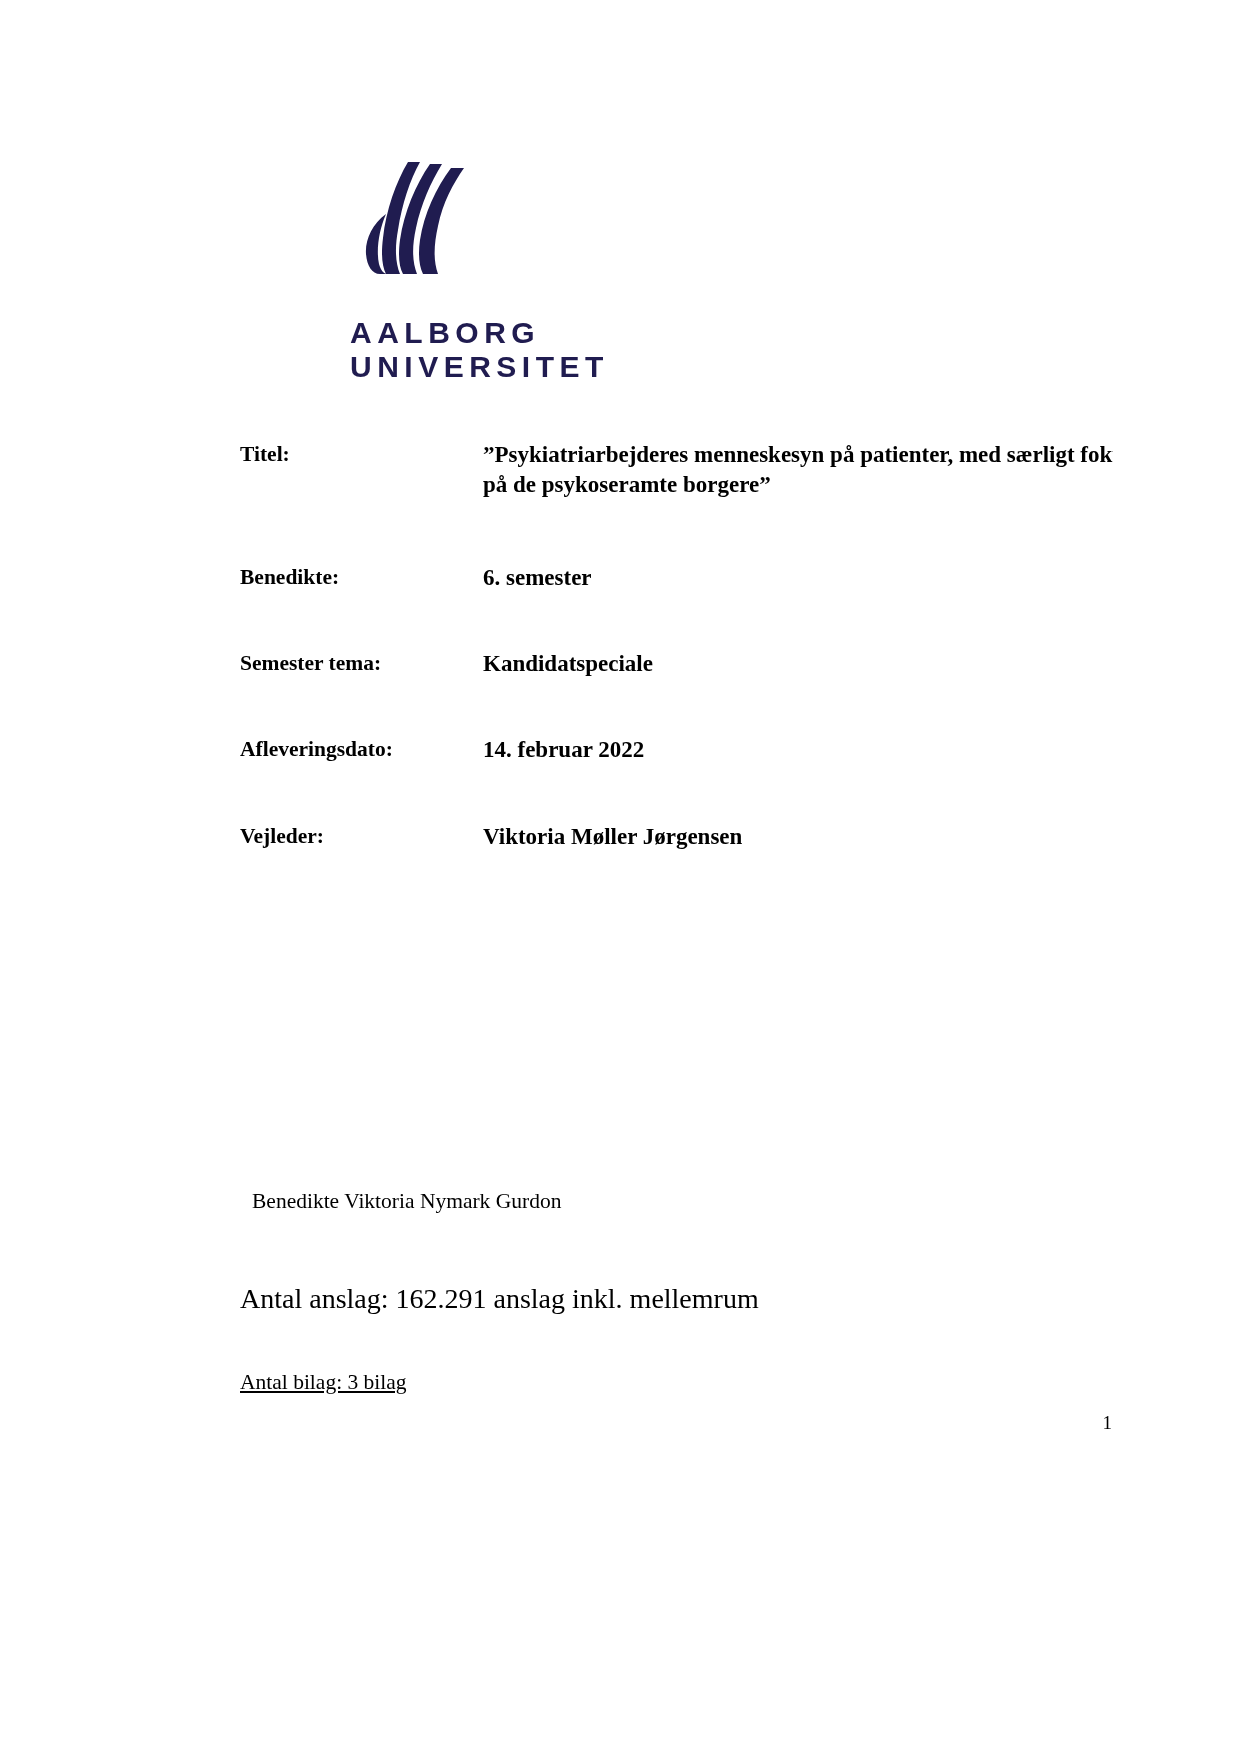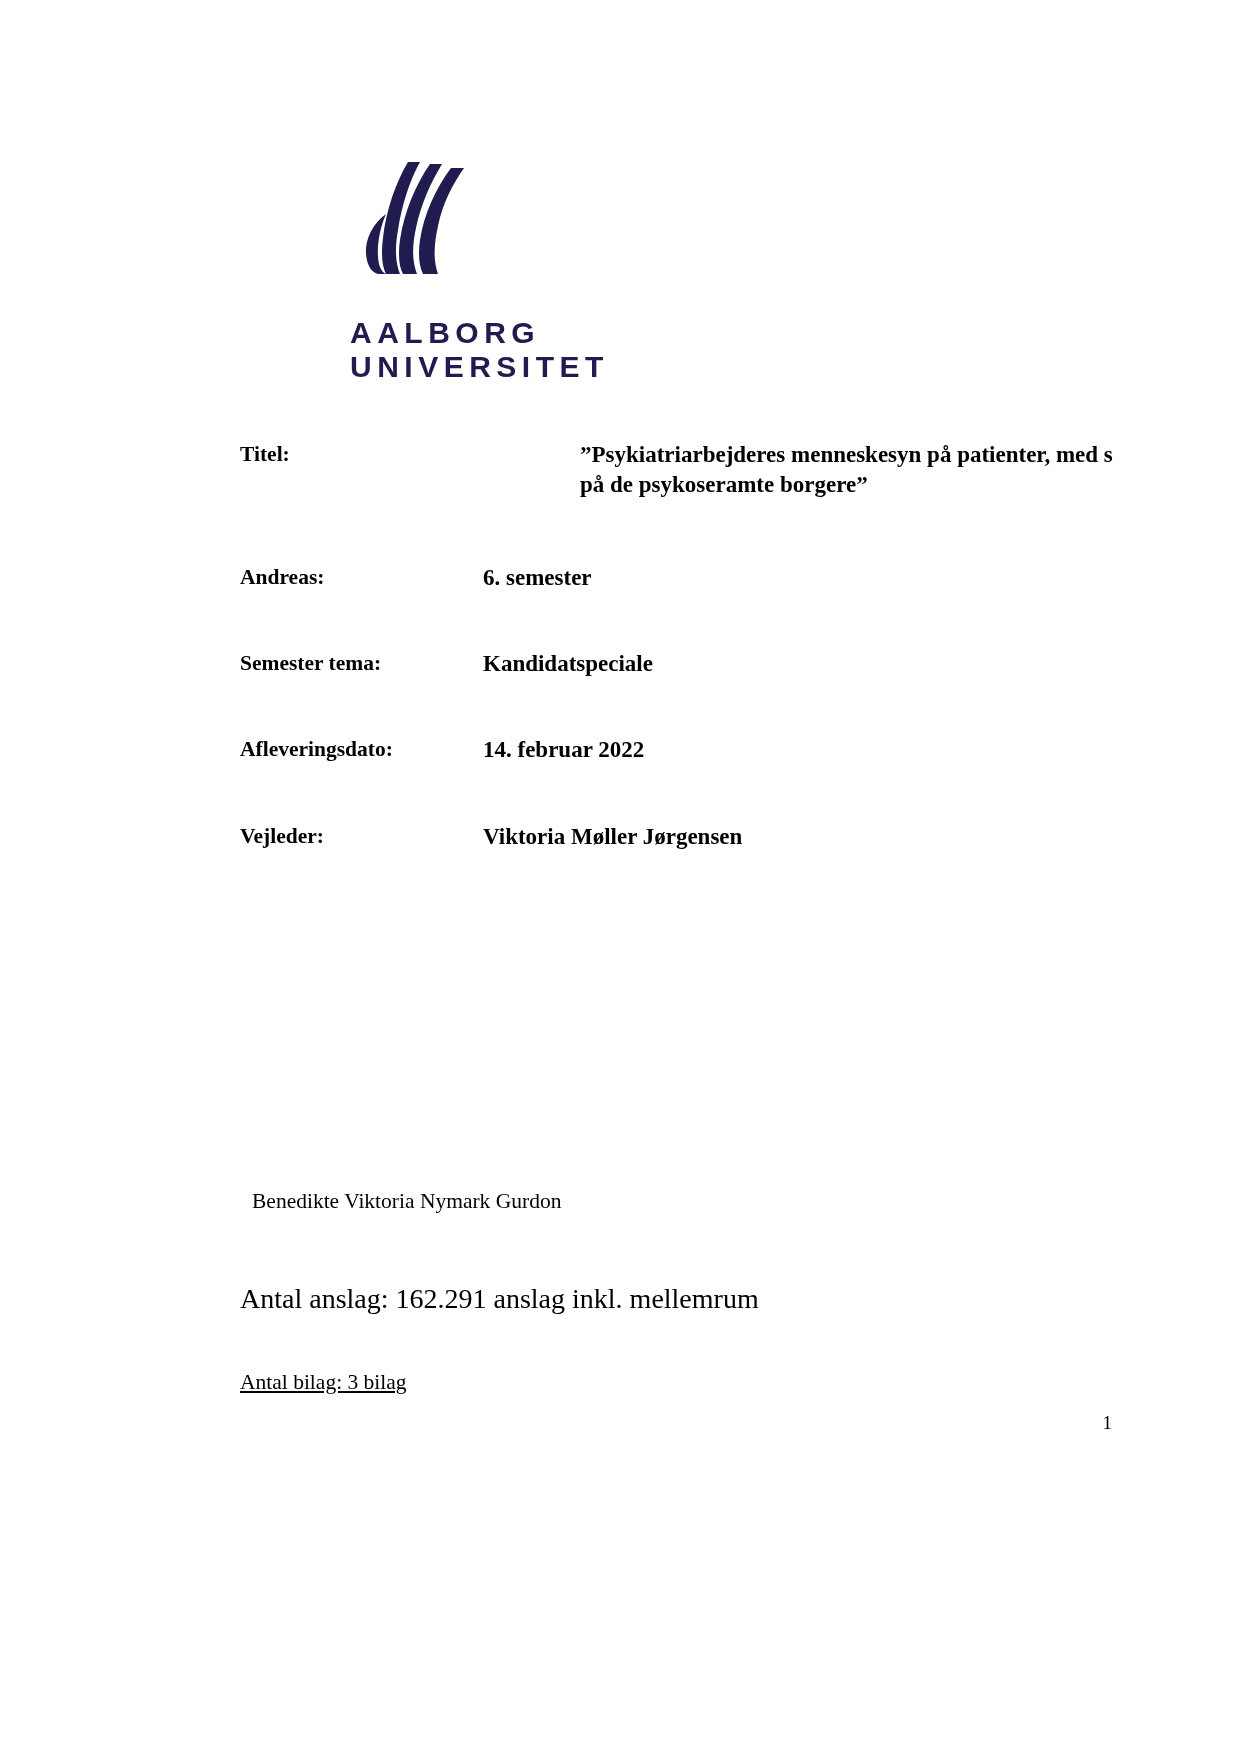--- a/index.html
+++ b/index.html
@@ -52,21 +52,20 @@
   .meta {
     position: absolute;
     left: 0;
     top: 440px;
     width: 1000px;
   }
   .meta-row {
     display: flex;
     align-items: flex-start;
     margin-bottom: 56px;
-    justify-content: space-between;
   }
   .meta-label {
     width: 243px;
     flex: 0 0 243px;
     font-weight: bold;
     font-size: 21.5px;
     line-height: 1.32;
   }
   .meta-value {
     flex: 1 1 auto;
@@ -125,21 +124,21 @@
     </div>
 
     <div class="meta">
 
       <div class="meta-row title-row">
         <div class="meta-label">Titel:</div>
         <div class="meta-value">”Psykiatriarbejderes menneskesyn på patienter, med særligt fokus på de psykoseramte borgere”</div>
       </div>
 
       <div class="meta-row">
-        <div class="meta-label">Andreas:</div>
+        <div class="meta-label">Benedikte:</div>
         <div class="meta-value">6. semester</div>
       </div>
 
       <div class="meta-row">
         <div class="meta-label">Semester tema:</div>
         <div class="meta-value">Kandidatspeciale</div>
       </div>
 
       <div class="meta-row">
         <div class="meta-label">Afleveringsdato:</div>

